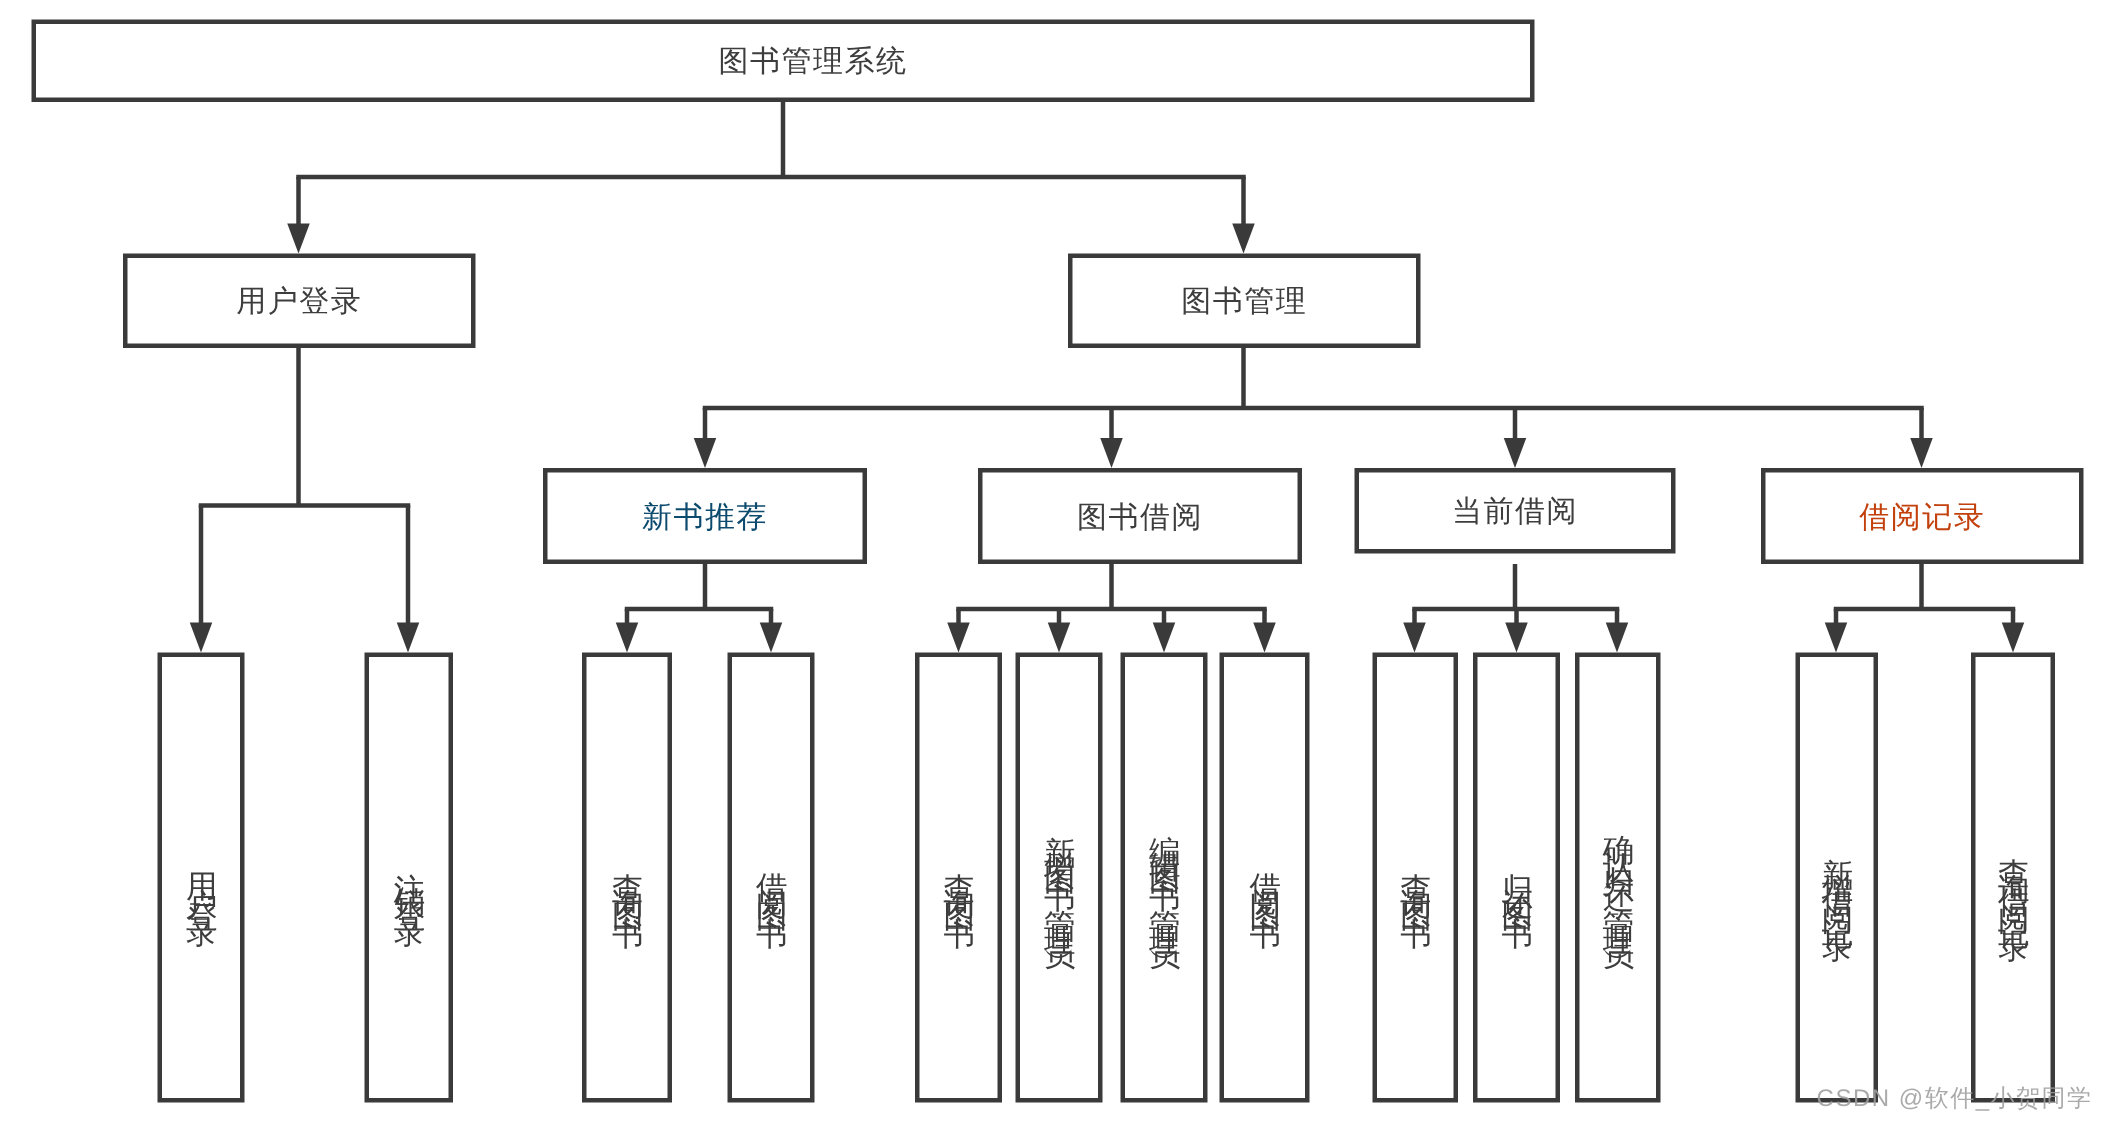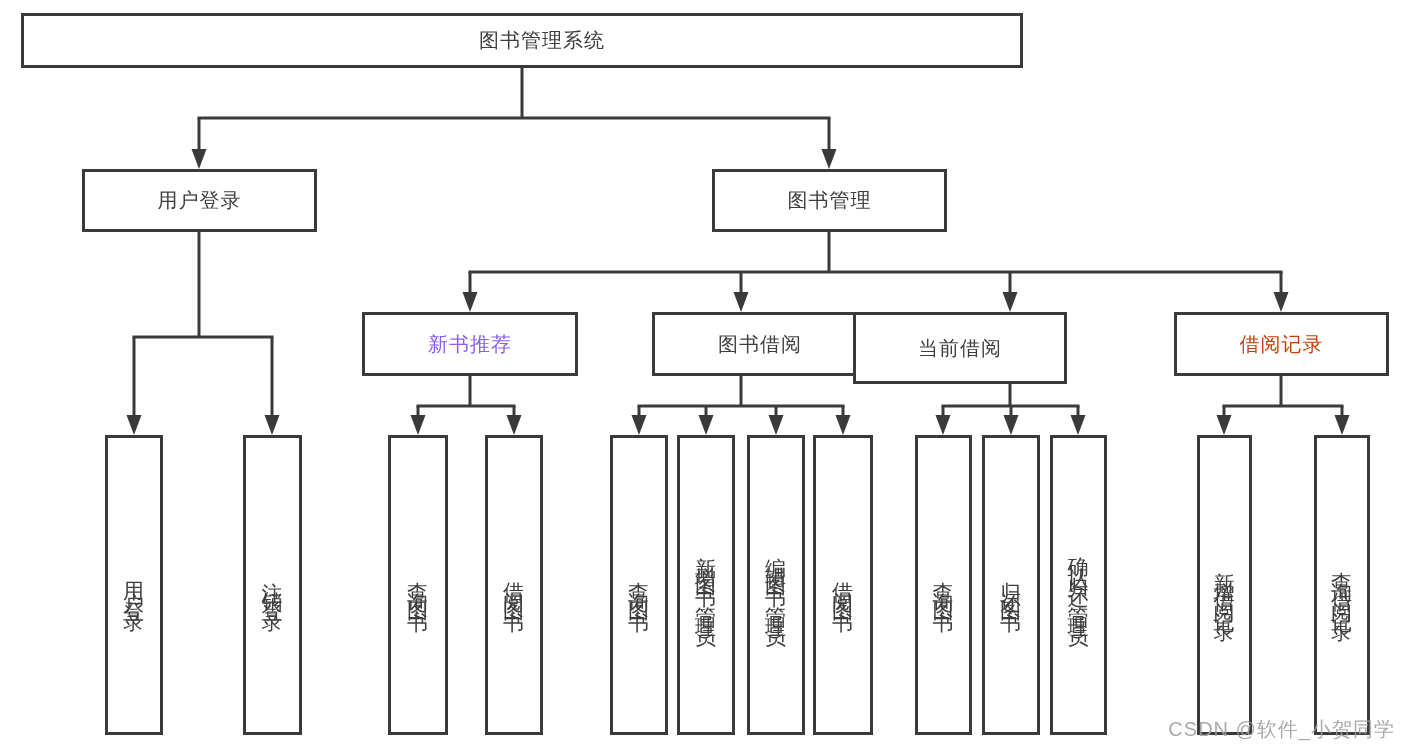--- a/index.html
+++ b/index.html
@@ -51,21 +51,21 @@
     text-orientation: mixed;
     font-size: 21px;
     letter-spacing: 10px;
     line-height: 1;
   }
   .watermark {
     position: absolute;
     right: 10px;
     bottom: 4px;
     z-index: 3;
-    font-size: 20px;
+    font-size: 16px;
     color: rgba(158, 158, 158, 0.88);
     letter-spacing: 1px;
     white-space: nowrap;
   }
 </style>
 </head>
 <body>
 
 <div class="stage">
   <svg width="1405" height="747" viewBox="0 0 1405 747">
@@ -126,26 +126,26 @@
       <div class="node h" style="left: 21px; top: 13px; width: 1002px; height: 55px; border-color: rgb(58, 58, 58); padding-left: 40px;">
         <span class="lbl" style="color: rgb(61, 61, 61);">图书管理系统</span>
       </div>
       <div class="node h" style="left: 82px; top: 169px; width: 235px; height: 63px; border-color: rgb(58, 58, 58);">
         <span class="lbl" style="color: rgb(61, 61, 61);">用户登录</span>
       </div>
       <div class="node h" style="left: 712px; top: 169px; width: 235px; height: 63px; border-color: rgb(58, 58, 58);">
         <span class="lbl" style="color: rgb(61, 61, 61);">图书管理</span>
       </div>
       <div class="node h" style="left: 362px; top: 312px; width: 216px; height: 64px; border-color: rgb(58, 58, 58);">
-        <span class="lbl" style="color: #8b5cf6;">新书推荐</span>
+        <span class="lbl" style="color: #0c4a6e;">新书推荐</span>
       </div>
       <div class="node h" style="left: 652px; top: 312px; width: 216px; height: 64px; border-color: rgb(58, 58, 58);">
         <span class="lbl" style="color: rgb(61, 61, 61);">图书借阅</span>
       </div>
-      <div class="node h" style="left: 853px; top: 312px; width: 214px; height: 72px; border-color: rgb(58, 58, 58);">
+      <div class="node h" style="left: 903px; top: 312px; width: 214px; height: 57px; border-color: rgb(58, 58, 58);">
         <span class="lbl" style="color: rgb(61, 61, 61);">当前借阅</span>
       </div>
       <div class="node h" style="left: 1174px; top: 312px; width: 215px; height: 64px; border-color: rgb(58, 58, 58);">
         <span class="lbl" style="color: #c2410c;">借阅记录</span>
       </div>
       <div class="node v" style="left: 105px; top: 435px; width: 58px; height: 300px; border-color: rgb(58, 58, 58);">
         <span class="lbl" style="color: rgb(61, 61, 61);">用户登录</span>
       </div>
       <div class="node v" style="left: 243px; top: 435px; width: 59px; height: 300px; border-color: rgb(58, 58, 58);">
         <span class="lbl" style="color: rgb(61, 61, 61);">注销登录</span>

